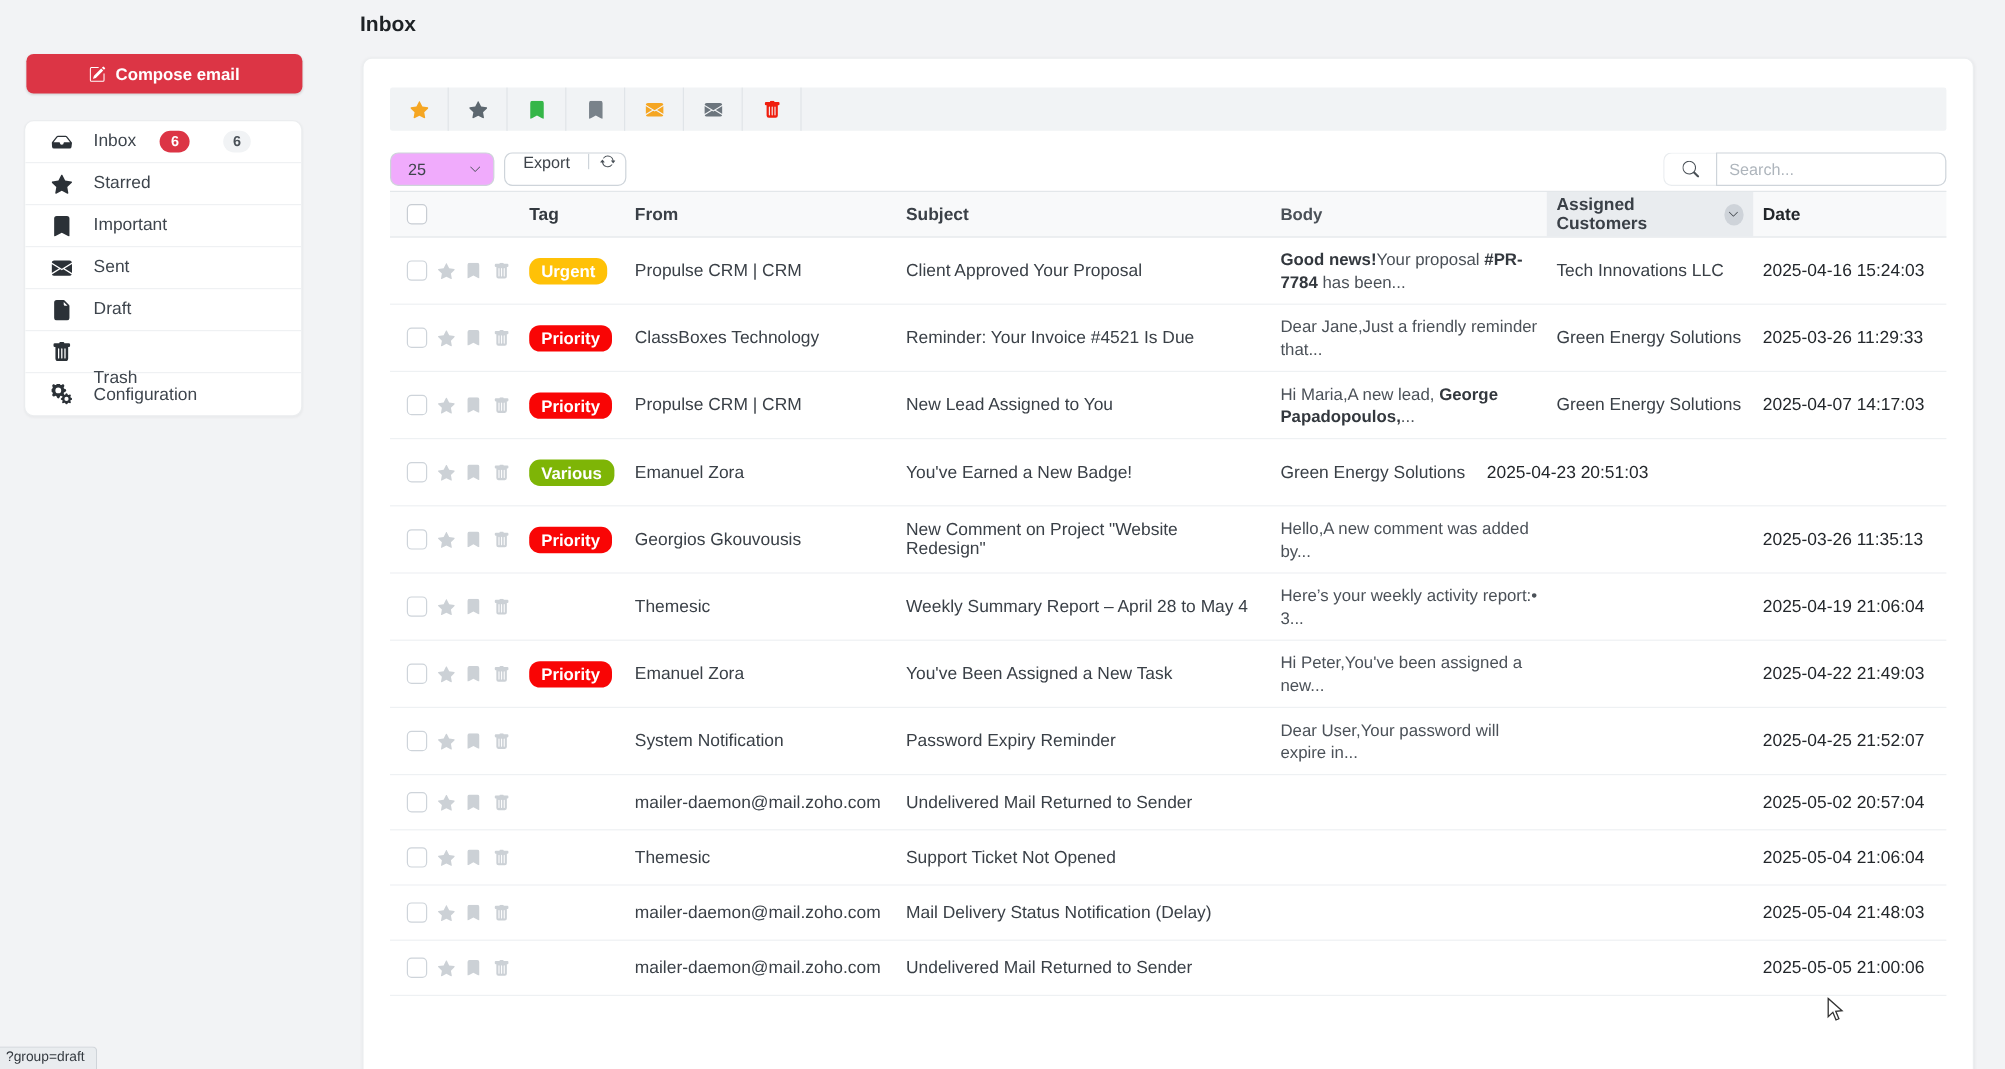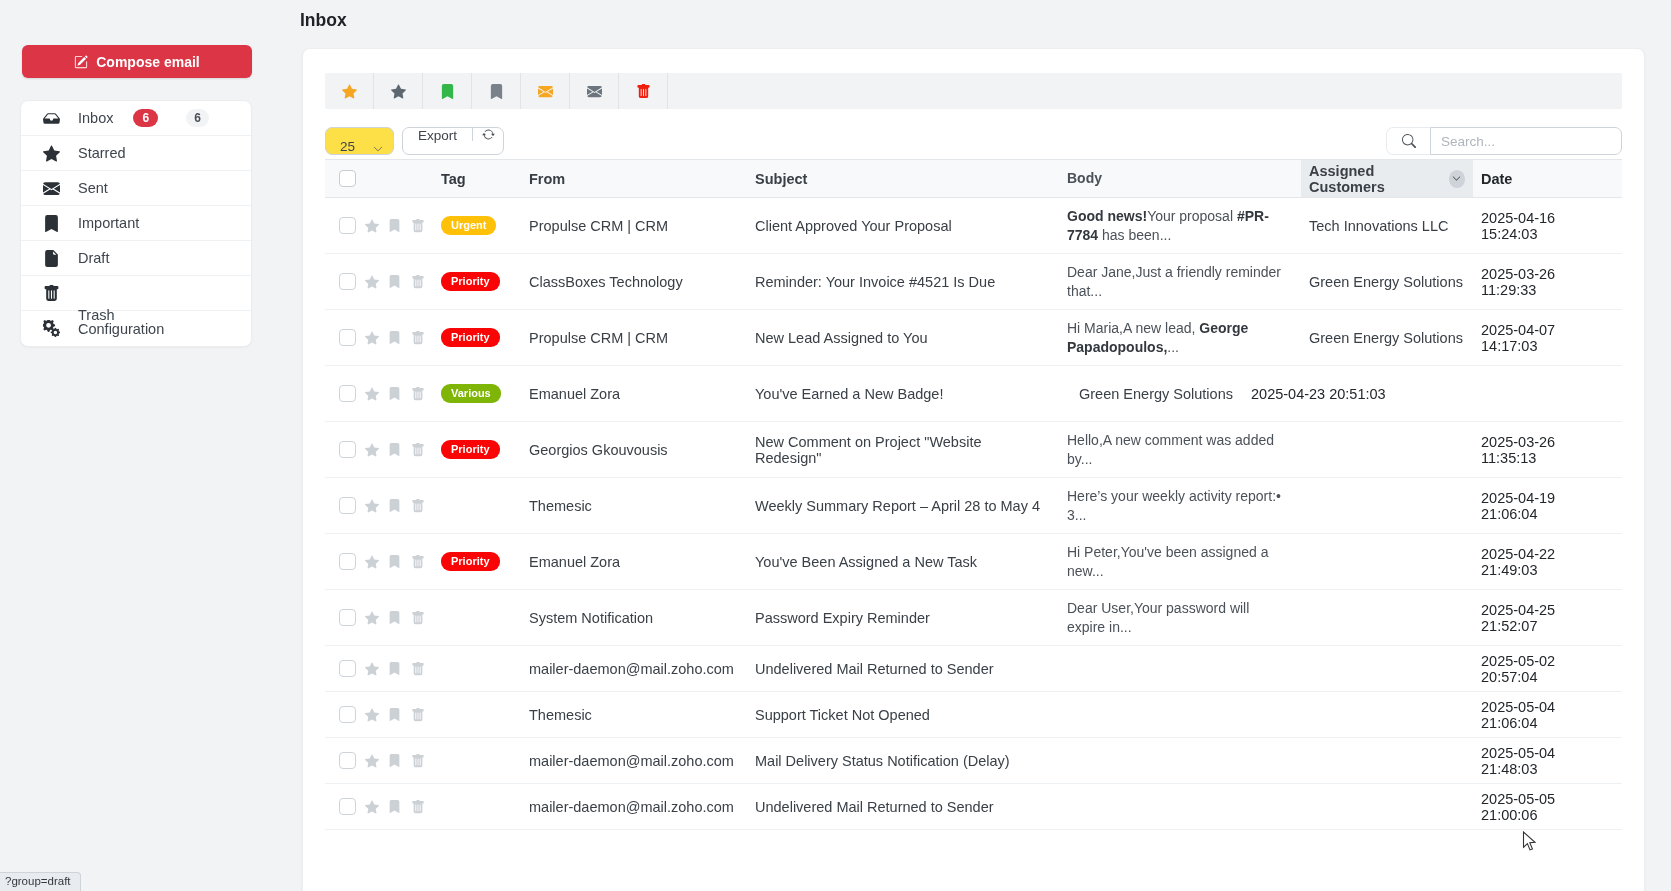--- a/index.html
+++ b/index.html
@@ -56,22 +56,22 @@
     display:flex; align-items:stretch;
   }
   .tool-cell {
     width:49px; display:flex; align-items:center; justify-content:center;
     border-right:1px solid #e0e4e8; cursor:pointer;
   }
   .tool-cell svg { width:15px; height:15px; }
 
   .controls-row { margin-top:18px; height:28px; display:flex; align-items:center; }
   .page-size-select {
-    width:69px; height:28px; border:1px solid #ced4da; border-radius:7px;
-    background:#fde047; display:flex; align-items:flex-end; justify-content:space-between;
+    width:87px; height:28px; border:1px solid #ced4da; border-radius:7px;
+    background:#f0abfc; display:flex; align-items:center; justify-content:space-between;
     padding:0 10px 0 14px; font-size:13.5px; color:#3e444b; cursor:pointer;
   }
   .page-size-select svg { width:10px; height:10px; color:#495057; }
   .export-group {
     margin-left:8px; height:28px; border:1px solid #ced4da; border-radius:7px;
     background:#fff; display:flex; align-items:flex-start; overflow:hidden;
   }
   .export-btn {
     border:none; background:transparent; font-family:inherit; font-size:13.5px;
     color:#3e444b; padding:0 15px; cursor:pointer;
@@ -100,21 +100,21 @@
     display:flex; height:39px; align-items:center; background:#f8f9fa;
     border-top:1px solid #e3e7ea; border-bottom:1px solid #e3e7ea;
     font-weight:700; color:#33393f; font-size:14.5px;
   }
   .cell { padding:0 8px; }
   .c-sel  { flex:0 0 108px; display:flex; align-items:center; gap:9px; padding-left:14px; }
   .c-tag  { flex:0 0 88px; }
   .c-from { flex:0 0 226px; }
   .c-subj { flex:0 0 312px; }
   .c-body { flex:0 0 230px; }
-  .c-cust { flex:0 0 172px;margin-left:12px; }
+  .c-cust { flex:0 0 172px; }
   .c-date { flex:1 1 auto; }
   .thead .c-cust {
     align-self:stretch; display:flex; align-items:center; gap:7px; background:#e9ecef;
   }
   .chev-circle {
     width:18px; height:18px; border-radius:50%; background:#ced3d9;
     display:flex; align-items:center; justify-content:center; color:#343a40; cursor:pointer;
   }
   .chev-circle svg { width:9px; height:9px; }
 
@@ -123,21 +123,21 @@
     border-bottom:1px solid #eef1f3; cursor:pointer;
   }
   .trow.compact { height:46px; }
   .checkbox {
     width:17px; height:17px; border:1.5px solid #ced4da; border-radius:4px;
     background:#fff; flex:0 0 17px; cursor:pointer;
   }
   .thead .checkbox { border-color:#c8cdd3; }
   .row-icon { width:14px; height:14px; color:#ccd1d6; cursor:pointer; }
   .tag-pill {
-    display:inline-block; color:#fff; font-size:11px; font-weight:700;
+    display:inline-block; color:#fff; font-size:14px; font-weight:700;
     padding:4px 10px; border-radius:9px; line-height:1;
   }
   .c-from, .c-subj { color:#3a4047; }
   .c-body { color:#4b5158; font-size:14px; line-height:1.3; }
   .c-body b { font-weight:700; color:#33383e; }
   .c-cust { color:#3a4047; }
   .c-date { color:#23272b; }
 
   
   .status-tooltip {
@@ -175,32 +175,32 @@
         <span class="mi-icon">
           <svg viewBox="0 0 16 16" fill="currentColor" style="width:17px;height:17px">
             <path d="M3.612 15.443c-.386.198-.824-.149-.746-.592l.83-4.73L.173 6.765c-.329-.314-.158-.888.283-.95l4.898-.696L7.538.792c.197-.39.73-.39.927 0l2.184 4.327 4.898.696c.441.062.612.636.282.95l-3.522 3.356.83 4.73c.078.443-.36.79-.746.592L8 13.187l-4.389 2.256z"></path>
           </svg>
         </span>
     <span style="display:flex;align-items:center;">Starred</span>
       </div>
       <div class="menu-item">
         <span class="mi-icon">
           <svg viewBox="0 0 16 16" fill="currentColor" style="width:17px;height:17px">
-            <path d="M.05 3.555A2 2 0 0 1 2 2h12a2 2 0 0 1 1.95 1.555L8 8.414.05 3.555zM0 4.697v7.104l5.803-3.558L0 4.697zM6.761 8.83l-6.57 4.027A2 2 0 0 0 2 14h12a2 2 0 0 0 1.808-1.144l-6.57-4.027L8 9.586l-1.239-.757zm3.436-.586L16 11.801V4.697l-5.803 3.546z"></path>
+            <path d="M2 2v13.5a.5.5 0 0 0 .74.439L8 13.069l5.26 2.87A.5.5 0 0 0 14 15.5V2a2 2 0 0 0-2-2H4a2 2 0 0 0-2 2z"></path>
           </svg>
         </span>
-    <span style="display:flex;align-items:center;">Sent</span>
+    <span style="display:flex;align-items:center;">Important</span>
       </div>
       <div class="menu-item">
         <span class="mi-icon">
           <svg viewBox="0 0 16 16" fill="currentColor" style="width:17px;height:17px">
-            <path d="M2 2v13.5a.5.5 0 0 0 .74.439L8 13.069l5.26 2.87A.5.5 0 0 0 14 15.5V2a2 2 0 0 0-2-2H4a2 2 0 0 0-2 2z"></path>
+            <path d="M.05 3.555A2 2 0 0 1 2 2h12a2 2 0 0 1 1.95 1.555L8 8.414.05 3.555zM0 4.697v7.104l5.803-3.558L0 4.697zM6.761 8.83l-6.57 4.027A2 2 0 0 0 2 14h12a2 2 0 0 0 1.808-1.144l-6.57-4.027L8 9.586l-1.239-.757zm3.436-.586L16 11.801V4.697l-5.803 3.546z"></path>
           </svg>
         </span>
-    <span style="display:flex;align-items:center;">Important</span>
+    <span style="display:flex;align-items:center;">Sent</span>
       </div>
       <div class="menu-item">
         <span class="mi-icon">
           <svg viewBox="0 0 16 16" fill="currentColor" style="width:17px;height:17px">
             <path d="M4 0h5.293A1 1 0 0 1 10 .293L13.707 4a1 1 0 0 1 .293.707V14a2 2 0 0 1-2 2H4a2 2 0 0 1-2-2V2a2 2 0 0 1 2-2zm5.5 1.5v2a1 1 0 0 0 1 1h2l-3-3z"></path>
           </svg>
         </span>
     <span style="display:flex;align-items:center;">Draft</span>
       </div>
       <div class="menu-item">

